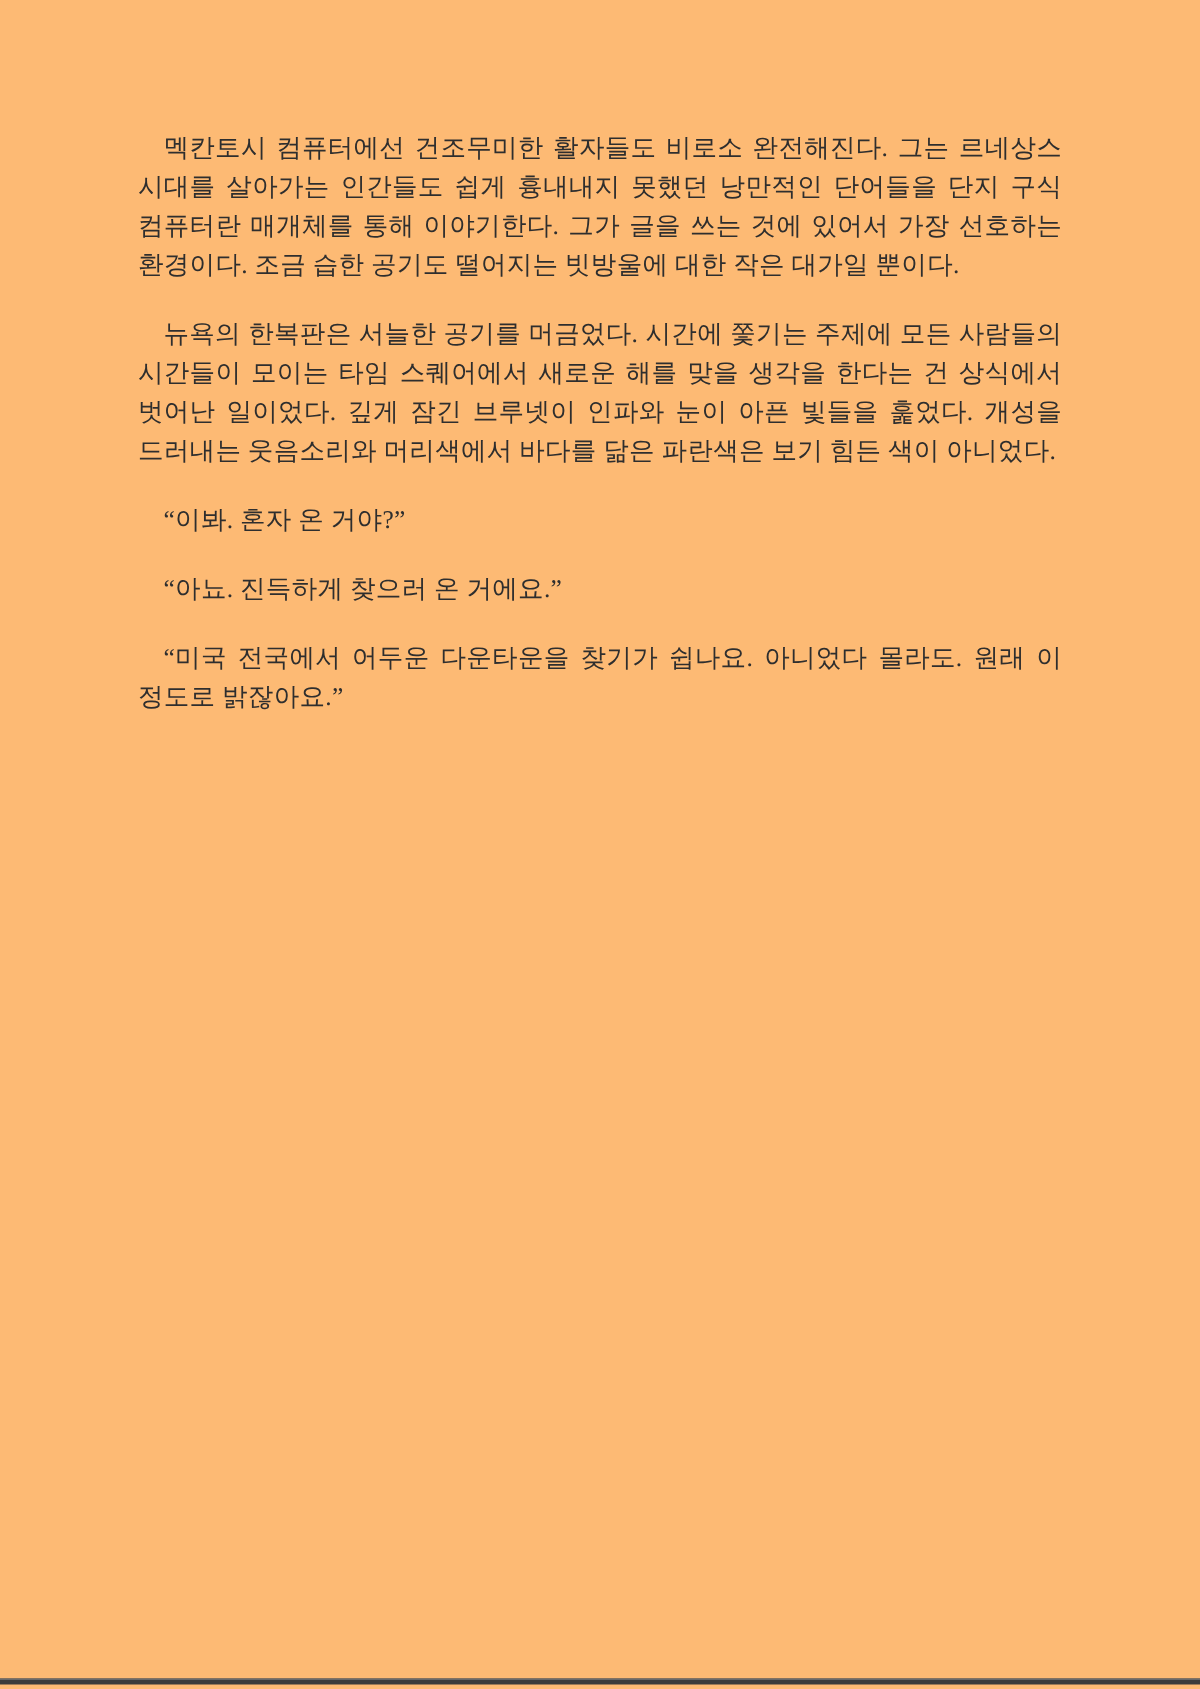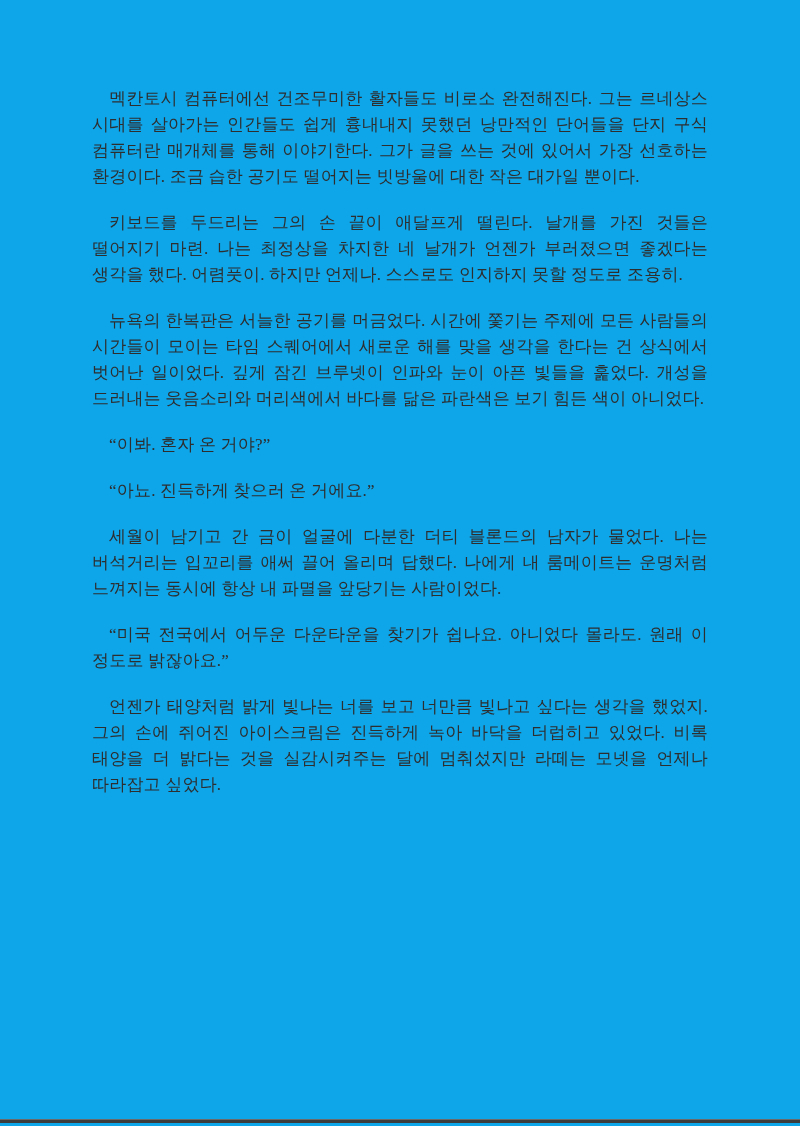--- a/index.html
+++ b/index.html
@@ -44,27 +44,24 @@
     left: 0;
     top: 1119px;
     width: 800px;
     height: 3px;
     border-top: 1px solid #6a6a6a;
   }
 </style>
 </head>
 <body>
 
-<div class="page" style="background-color: #0ea5e9;">
+<div class="page" style="background-color: #fdba74;">
 
   <div class="content" style="color: rgb(46, 46, 46);">
       <p class="para">멕칸토시 컴퓨터에선 건조무미한 활자들도 비로소 완전해진다. 그는 르네상스 시대를 살아가는 인간들도 쉽게 흉내내지 못했던 낭만적인 단어들을 단지 구식 컴퓨터란 매개체를 통해 이야기한다. 그가 글을 쓰는 것에 있어서 가장 선호하는 환경이다. 조금 습한 공기도 떨어지는 빗방울에 대한 작은 대가일 뿐이다.</p>
-      <p class="para">키보드를 두드리는 그의 손 끝이 애달프게 떨린다. 날개를 가진 것들은 떨어지기 마련. 나는 최정상을 차지한 네 날개가 언젠가 부러졌으면 좋겠다는 생각을 했다. 어렴풋이. 하지만 언제나. 스스로도 인지하지 못할 정도로 조용히.</p>
       <p class="para">뉴욕의 한복판은 서늘한 공기를 머금었다. 시간에 쫓기는 주제에 모든 사람들의 시간들이 모이는 타임 스퀘어에서 새로운 해를 맞을 생각을 한다는 건 상식에서 벗어난 일이었다. 깊게 잠긴 브루넷이 인파와 눈이 아픈 빛들을 훑었다. 개성을 드러내는 웃음소리와 머리색에서 바다를 닮은 파란색은 보기 힘든 색이 아니었다.</p>
       <p class="para">“이봐. 혼자 온 거야?”</p>
       <p class="para">“아뇨. 진득하게 찾으러 온 거에요.”</p>
-      <p class="para">세월이 남기고 간 금이 얼굴에 다분한 더티 블론드의 남자가 물었다. 나는 버석거리는 입꼬리를 애써 끌어 올리며 답했다. 나에게 내 룸메이트는 운명처럼 느껴지는 동시에 항상 내 파멸을 앞당기는 사람이었다.</p>
       <p class="para">“미국 전국에서 어두운 다운타운을 찾기가 쉽나요. 아니었다 몰라도. 원래 이 정도로 밝잖아요.”</p>
-      <p class="para">언젠가 태양처럼 밝게 빛나는 너를 보고 너만큼 빛나고 싶다는 생각을 했었지. 그의 손에 쥐어진 아이스크림은 진득하게 녹아 바닥을 더럽히고 있었다. 비록 태양을 더 밝다는 것을 실감시켜주는 달에 멈춰섰지만 라떼는 모넷을 언제나 따라잡고 싶었다.</p>
     </div>
 
   <div class="page-divider" style="background-color: rgb(60, 60, 60);"></div>
 </div>
 
 </body></html>

